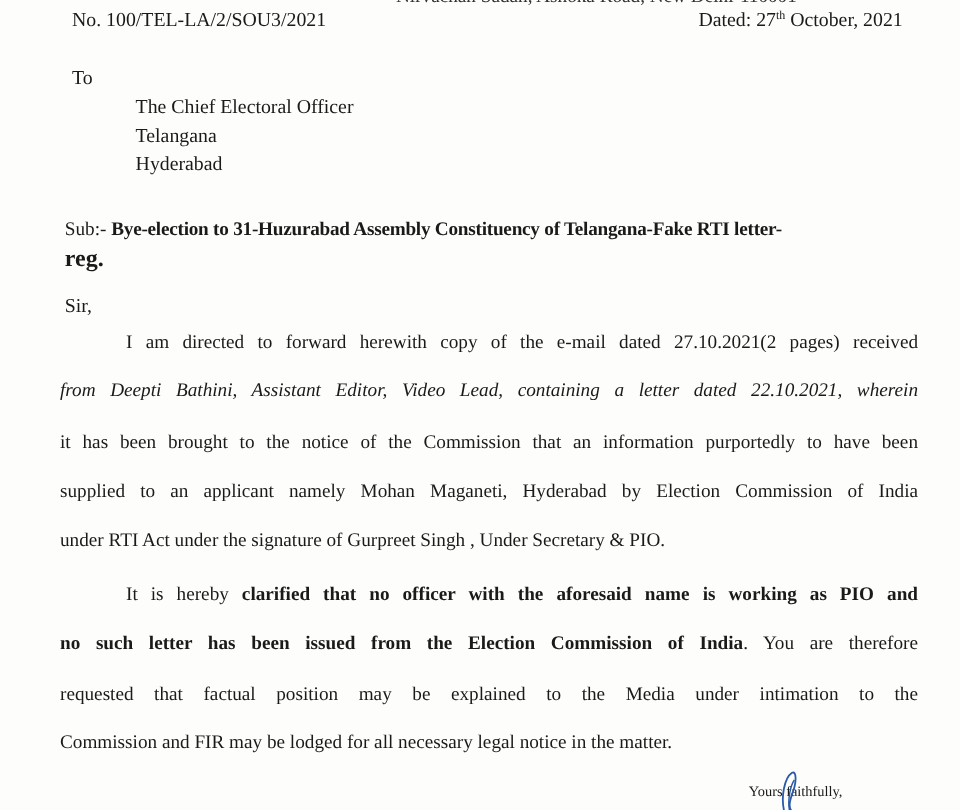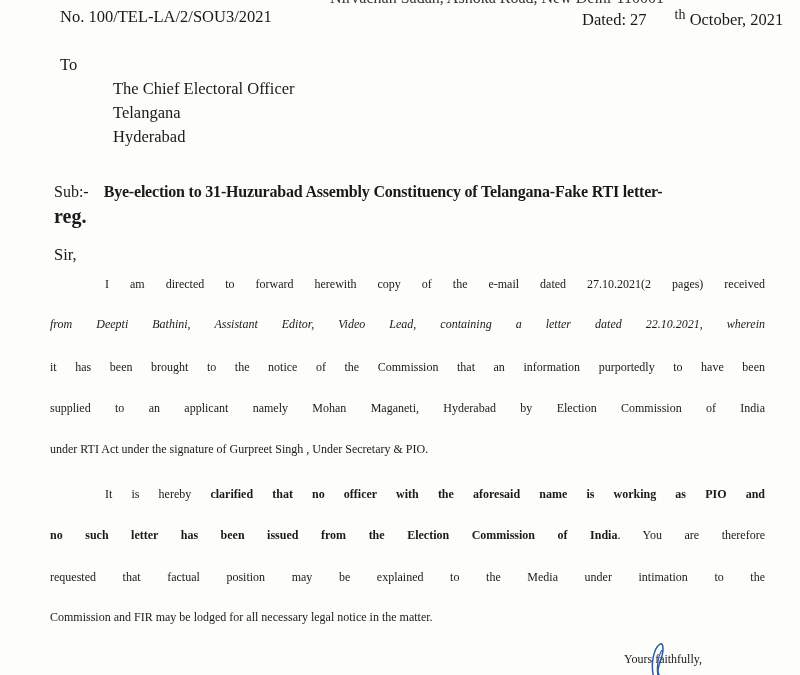--- a/index.html
+++ b/index.html
@@ -7,32 +7,32 @@
       width: 800px; height: 675px; overflow: hidden;
       background: #fdfdfb;
       font-family: "Liberation Serif", "DejaVu Serif", serif;
       color: #1a1a1a;
       position: relative;
     }
     .abs { position: absolute; white-space: nowrap; }
     .cutoff { top: -11px; left: 330px; font-size: 16px; color: #333; }
     .ref-no { top: 7px; left: 60px; font-size: 16.5px; }
     .dated { top: 7px; left: 582px; font-size: 16.5px; }
-    .dated sup { font-size: 14px; vertical-align: 6px; margin-left: 28px; }
+    .dated sup { font-size: 10px; vertical-align: 6px; }
     .to { top: 55px; left: 60px; font-size: 16.5px; }
     .addr { left: 113px; font-size: 16.5px; }
     .addr1 { top: 79px; }
     .addr2 { top: 103px; }
     .addr3 { top: 127px; }
     .subject { top: 183px; left: 54px; font-size: 16px; }
     .subject .lbl { font-weight: normal; }
-    .subject b { font-weight: bold; letter-spacing: -0.2px; margin-left: 11px; }
+    .subject b { font-weight: bold; letter-spacing: -0.2px; }
     .subject2 { top: 205px; left: 54px; font-size: 20px; font-weight: bold; }
     .salutation { top: 245px; left: 54px; font-size: 16.5px; }
-    .para-line { left: 50px; font-size: 12px; width: 715px; text-align: justify; text-align-last: justify; }
+    .para-line { left: 50px; font-size: 16px; width: 715px; text-align: justify; text-align-last: justify; }
     .para-line.indent { left: 105px; width: 660px; }
     .para-line.last { text-align-last: left; }
     .l1 { top: 277px; }
     .l2 { top: 317px; font-style: italic; }
     .l3 { top: 360px; }
     .l4 { top: 401px; }
     .l5 { top: 442px; }
     .l6 { top: 487px; }
     .l7 { top: 528px; }
     .l8 { top: 570px; }

